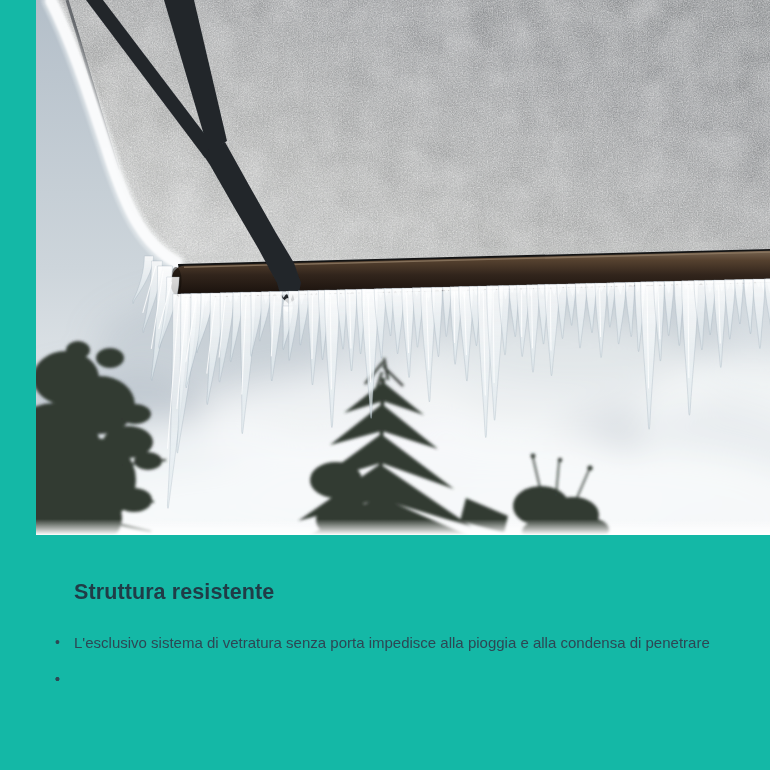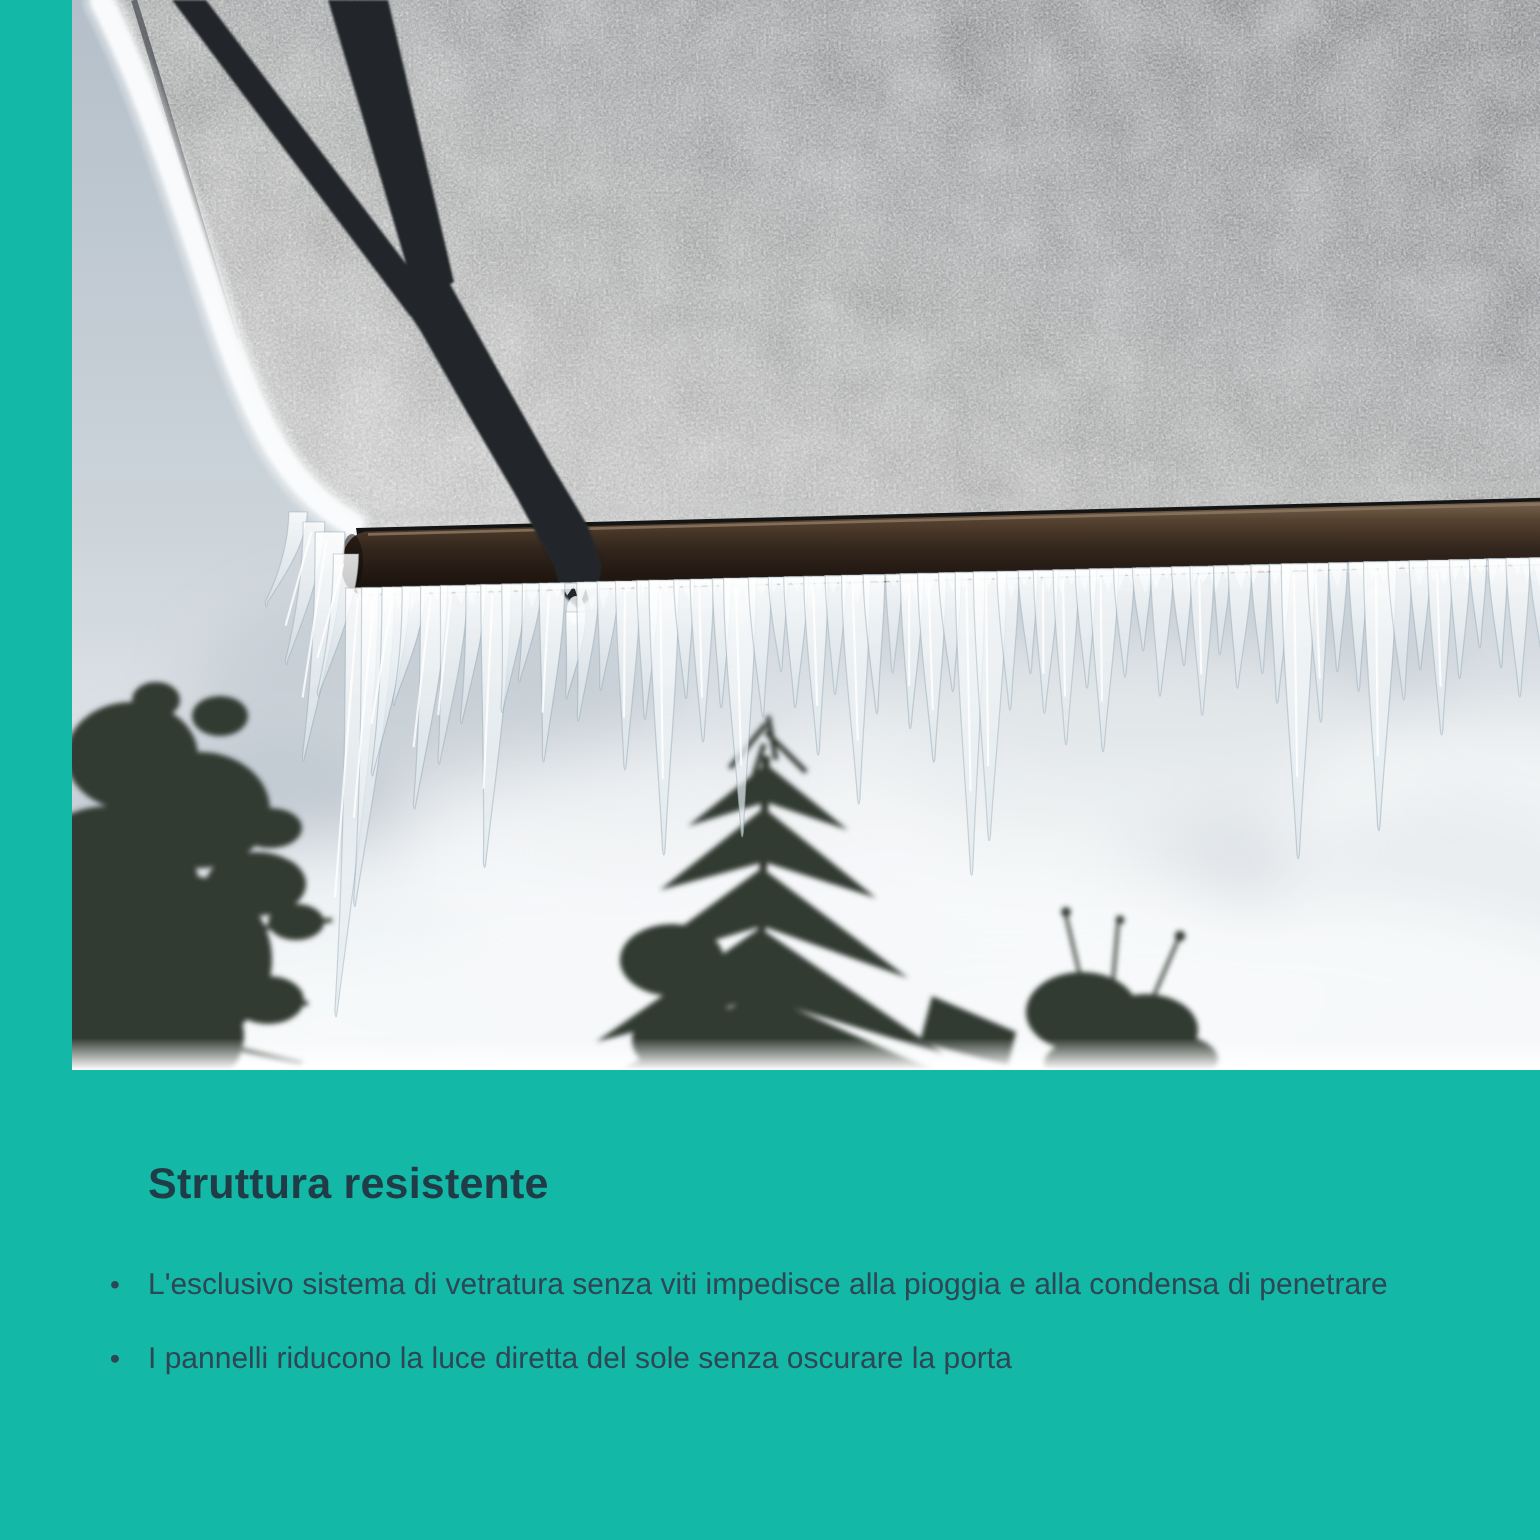--- a/index.html
+++ b/index.html
@@ -269,24 +269,23 @@
 
       <rect x="0" y="519" width="770" height="16" fill="url(#fadeGrad)"></rect>
     </svg>
   </figure>
 
   <section class="copy" style="--c-heading: #203c47; --c-body: #2d4754;">
     <h2 class="heading">Struttura resistente</h2>
     <ul class="features">
       <li>
         <span class="dot">•</span>
-        <span>L'esclusivo sistema di vetratura senza viti impedisce alla pioggia e alla condensa di penetrare</span>
+        <span>L'esclusivo sistema di vetratura senza porta impedisce alla pioggia e alla condensa di penetrare</span>
       </li>
       <li>
         <span class="dot">•</span>
       </li>
       <li>
         <span class="dot">•</span>
-        <span>I pannelli riducono la luce diretta del sole senza oscurare la porta</span>
       </li>
     </ul>
   </section>
 </div>
 
 </body></html>

